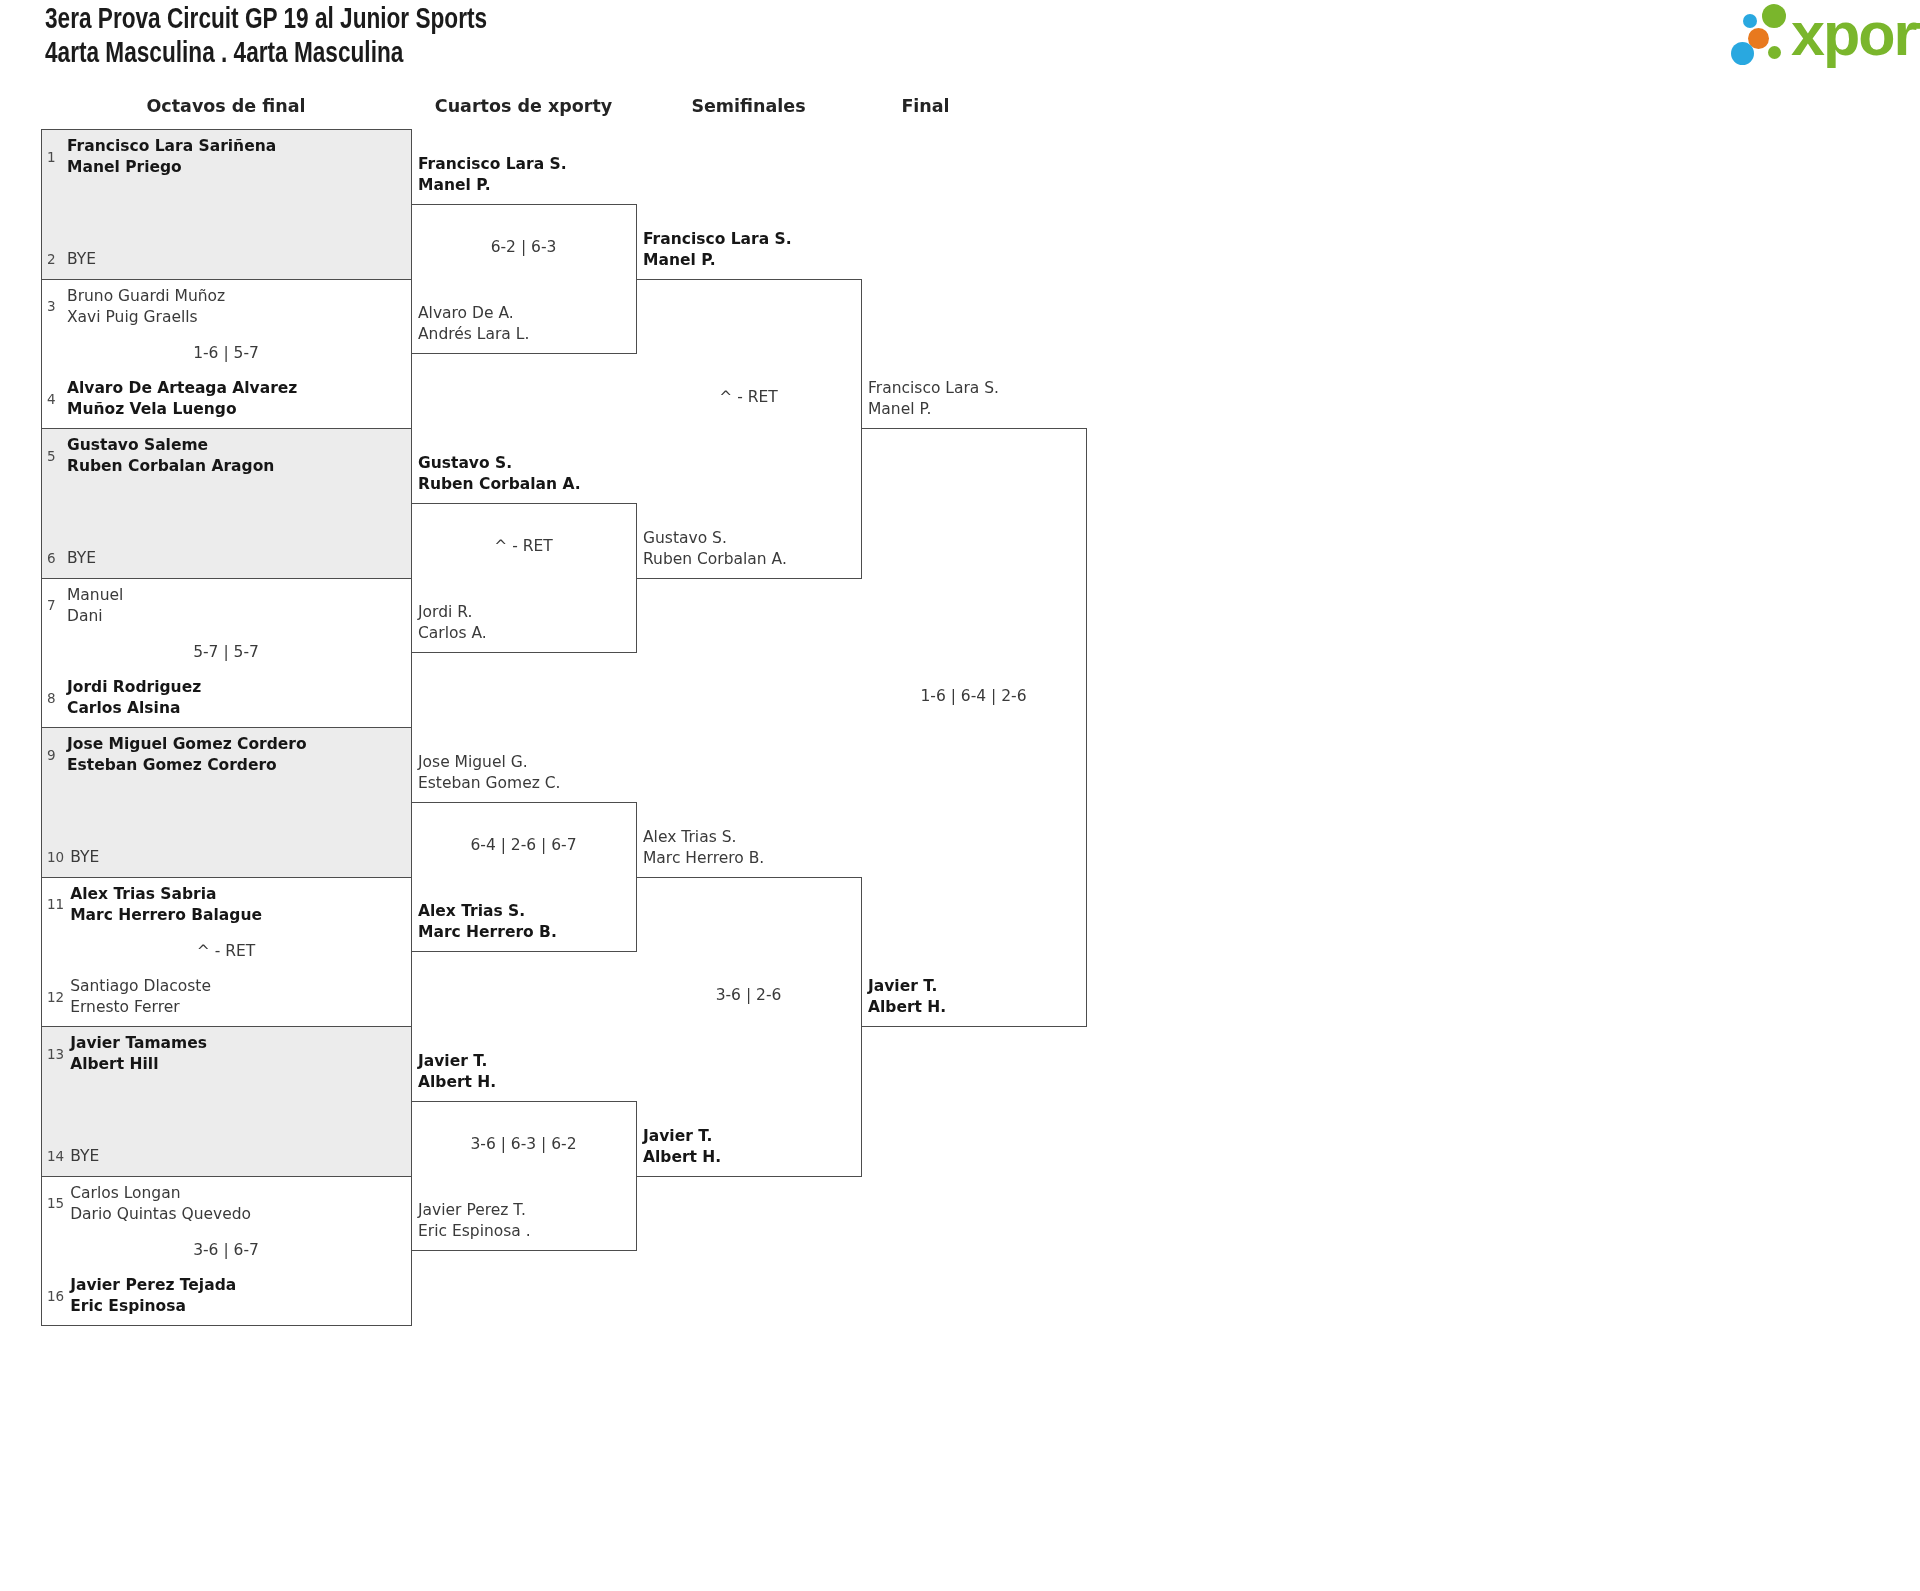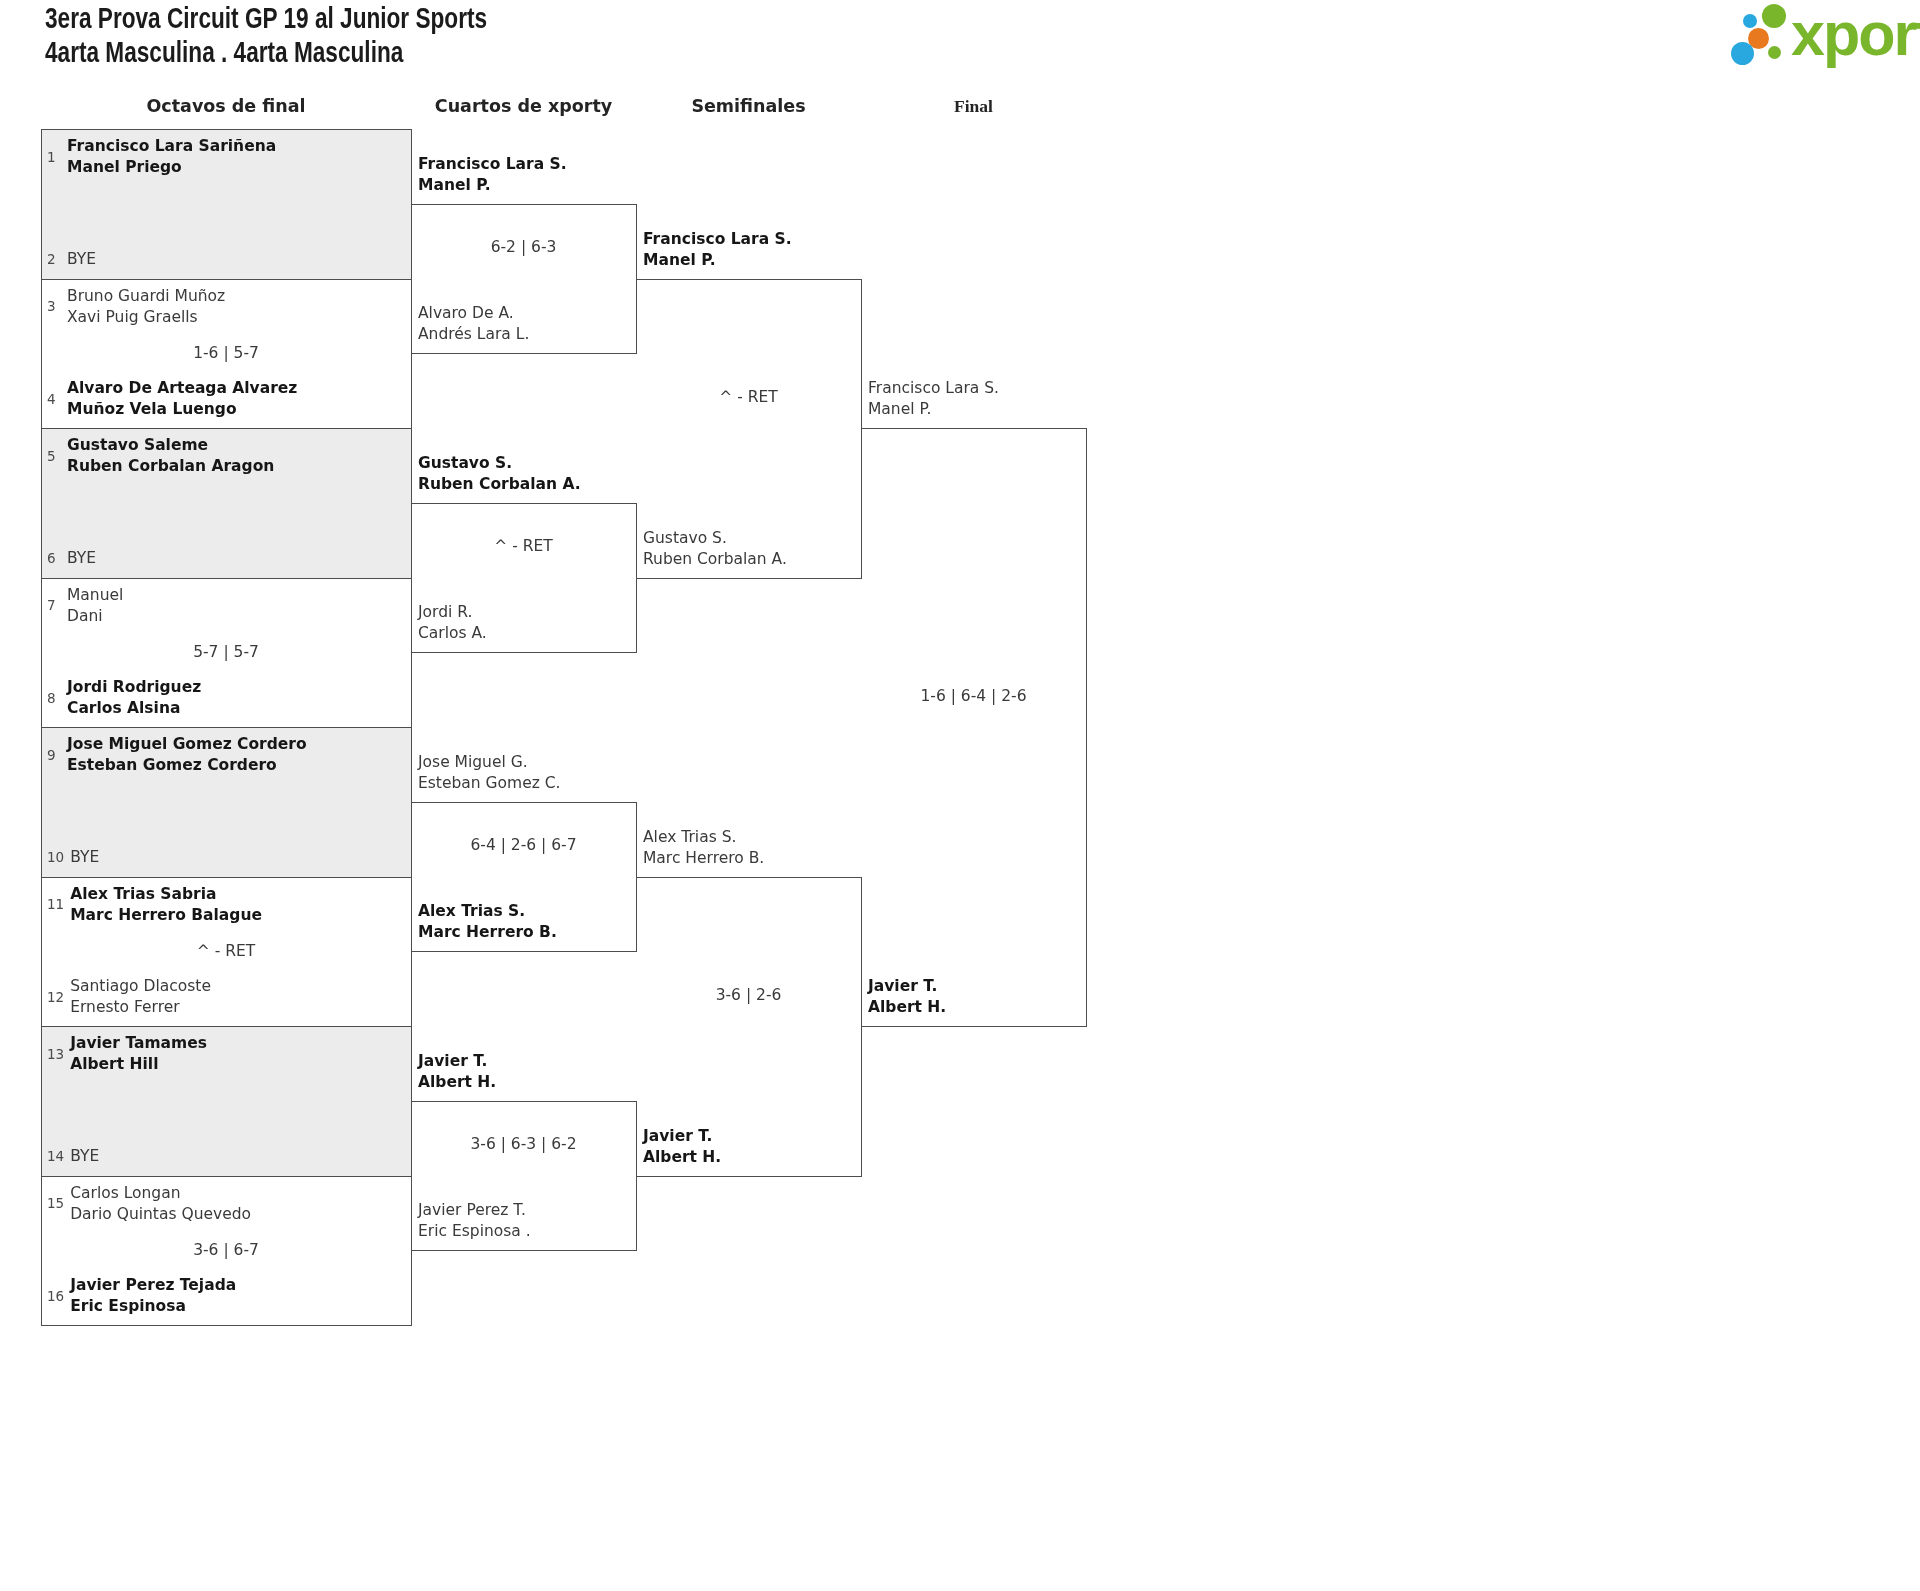--- a/index.html
+++ b/index.html
@@ -254,21 +254,21 @@
           <div>Marc Herrero B.</div>
         </span>
       </div>
       <div class="team winner" style="left: 602px; top: 1125.5px;">
         <span class="tn">
           <div>Javier T.</div>
           <div>Albert H.</div>
         </span>
       </div>
       <div class="score" style="left: 595px; width: 225px; top: 984.5px;">3-6 | 2-6</div>
-      <div class="round-header" style="left: 820px; width: 225px; font-family: Liberation Serif, serif;">Final</div>
+      <div class="round-header" style="left: 772px; width: 225px;">Final</div>
       <div class="rbox" style="left: 820px; top: 428px; width: 226px; height: 599px;"></div>
       <div class="team" style="left: 827px; top: 378px;">
         <span class="tn">
           <div>Francisco Lara S.</div>
           <div>Manel P.</div>
         </span>
       </div>
       <div class="team winner" style="left: 827px; top: 976px;">
         <span class="tn">
           <div>Javier T.</div>

